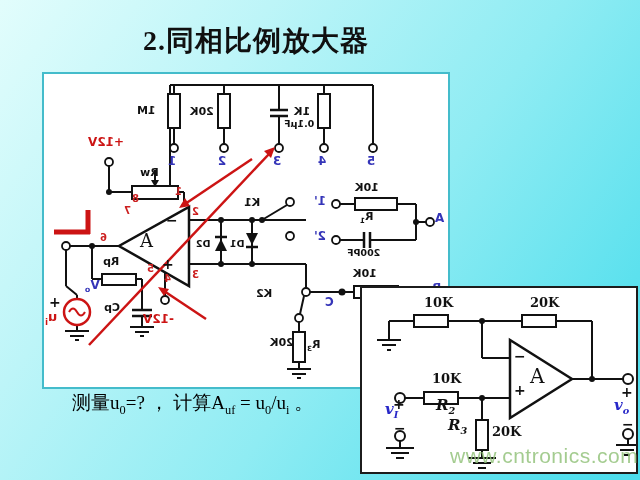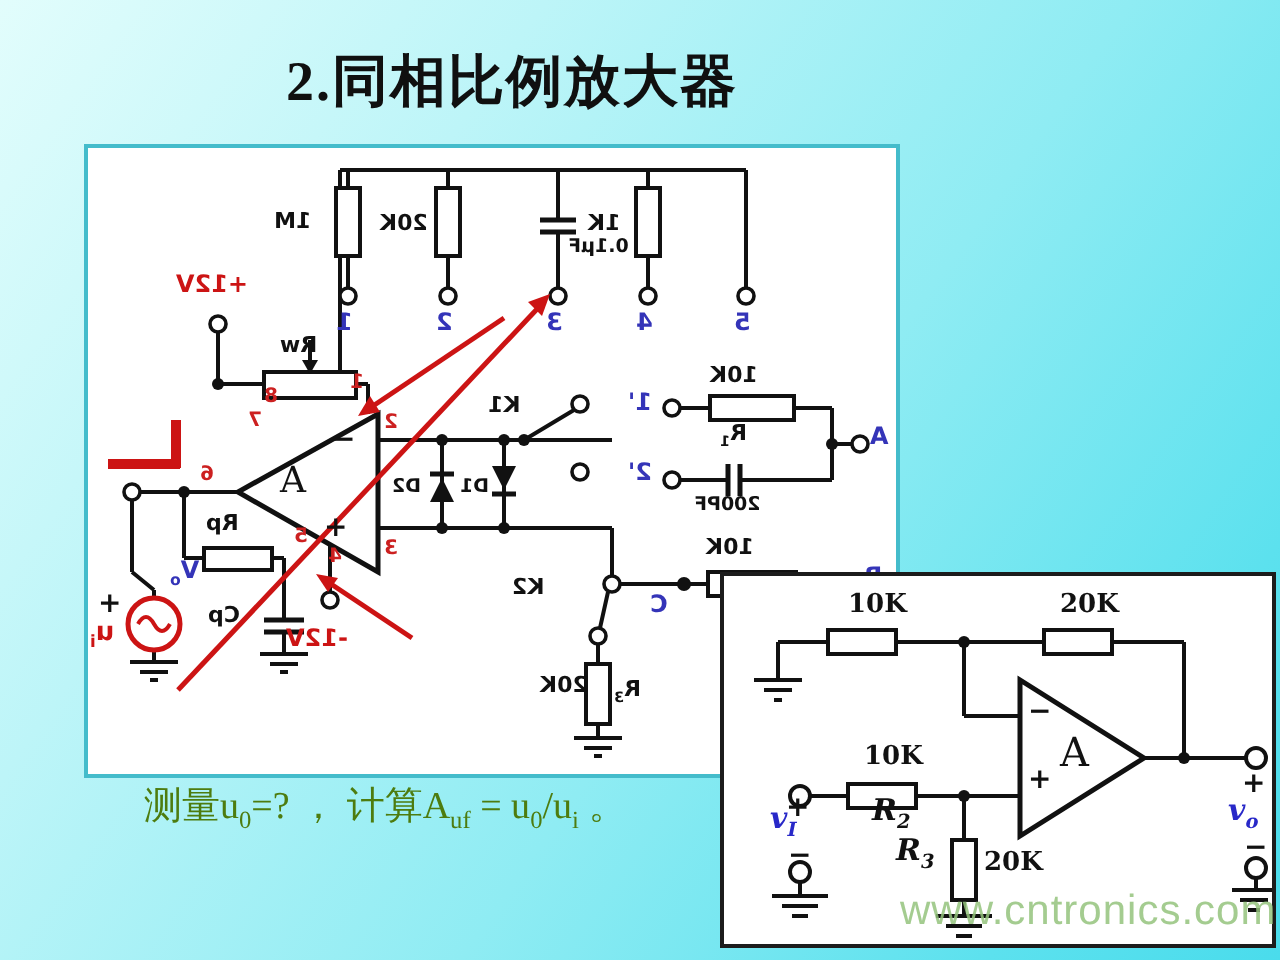--- a/index.html
+++ b/index.html
@@ -25,21 +25,21 @@
   .fs13{font-size:13px}
   .sign{position:absolute;font:bold 14px "DejaVu Sans",sans-serif;color:#111}
   .oplbl{position:absolute;font:18px "DejaVu Serif",serif;color:#111}
   .ilbl{position:absolute;font:bold 13px "DejaVu Serif",serif;color:#111;white-space:nowrap}
   .opin{position:absolute;font:20px "DejaVu Serif",serif;color:#111}
   .isign{position:absolute;font:bold 14px "DejaVu Sans",sans-serif;color:#111}
   .iser{position:absolute;font:bold italic 15px "DejaVu Serif",serif;color:#111}
   .iblue{position:absolute;font:bold italic 15px "DejaVu Serif",serif;color:#2828c8}
   sub{font-size:0.65em}
   .formula{position:absolute;left:72px;top:390px;font-family:"Liberation Serif",serif;
-    font-size:19px;color:#4d7c0f;z-index:2;white-space:nowrap}
+    font-size:19px;color:#000000;z-index:2;white-space:nowrap}
   .watermark{position:absolute;left:450px;top:444px;font-size:21px;letter-spacing:.5px;
     color:rgba(148,195,124,.85);z-index:6;font-family:"Liberation Sans",sans-serif}
 </style>
 </head>
 <body>
 
 <div class="title">2.同相比例放大器</div>
 
 <div id="main-box">
   <svg width="404" height="313">

